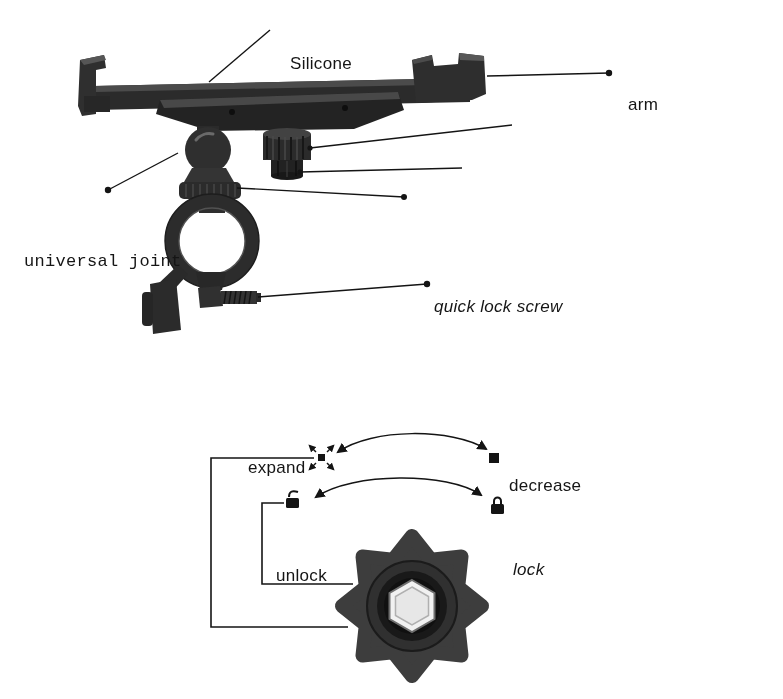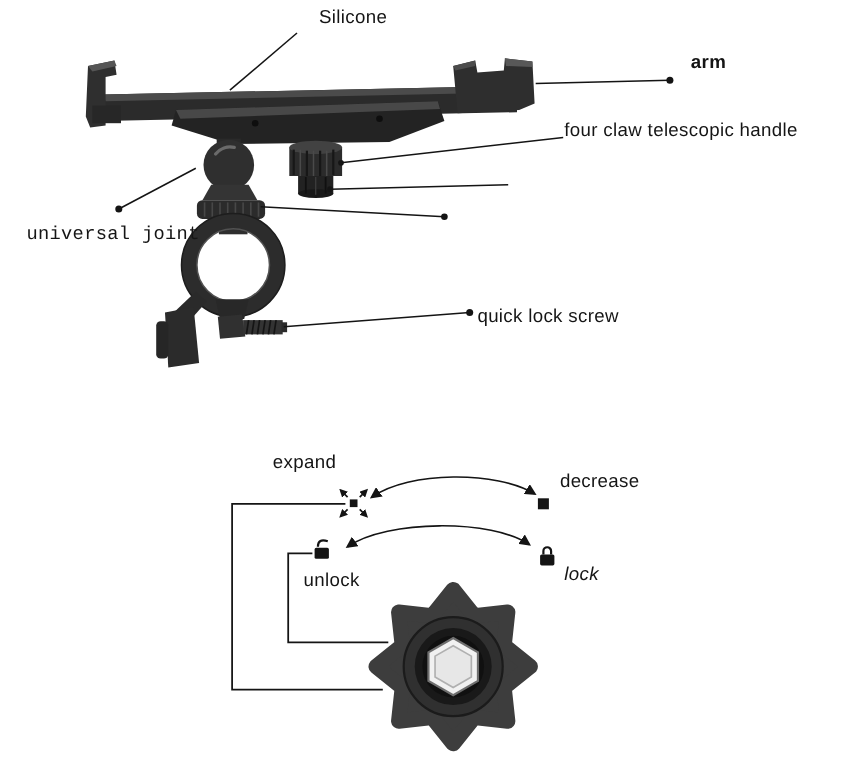--- a/index.html
+++ b/index.html
@@ -12,20 +12,21 @@
   }
   .stage svg{position:absolute;left:0;top:0;}
   .lbl{
     position:absolute;
     font-size:17px;
     line-height:20px;
     color:#151515;
     letter-spacing:.3px;
     white-space:nowrap;
     user-select:none;
+    margin-top:48px;
   }
 </style>
 </head>
 <body>
 
 <div class="stage">
 
   <svg width="783" height="699" viewBox="0 0 783 699">
     <defs>
       <marker id="ah" viewBox="0 0 10 10" refX="8" refY="5" markerWidth="7" markerHeight="7" orient="auto-start-reverse">
@@ -178,23 +179,22 @@
         <circle cx="412" cy="606" r="28" fill="#101010"></circle>
         <g>
           <polygon points="412,580 434.5,593 434.5,619 412,632 389.5,619 389.5,593" fill="#f1f1f1" stroke="#6e6e6e" stroke-width="2"></polygon>
           <polygon points="412,587 428.5,596.5 428.5,615.5 412,625 395.5,615.5 395.5,596.5" fill="#e7e7e7" stroke="#b0b0b0" stroke-width="1.5"></polygon>
         </g>
       </g>
     </g>
   </svg>
 
   <div class="lbl" style="left:290px;top:6px;">Silicone</div>
-  <div class="lbl" style="left:628px;top:47px;font-weight:bold;">arm</div>
-  <div class="lbl" style="left:513px;top:109px;">four claw telescopic handle</div>
+  <div class="lbl" style="left:628px;top:47px;">arm</div>
   <div class="lbl" style="left:24px;top:204px;font-family:Liberation Mono, monospace;">universal joint</div>
-  <div class="lbl" style="left:434px;top:278px;">quick lock screw</div>
+  <div class="lbl" style="left:434px;top:249px;font-style:italic;">quick lock screw</div>
 
   <div class="lbl" style="left:248px;top:410px;">expand</div>
   <div class="lbl" style="left:509px;top:428px;">decrease</div>
   <div class="lbl" style="left:276px;top:518px;">unlock</div>
   <div class="lbl" style="left:513px;top:512px;font-style:italic;">lock</div>
 
 </div>
 
 </body></html>

